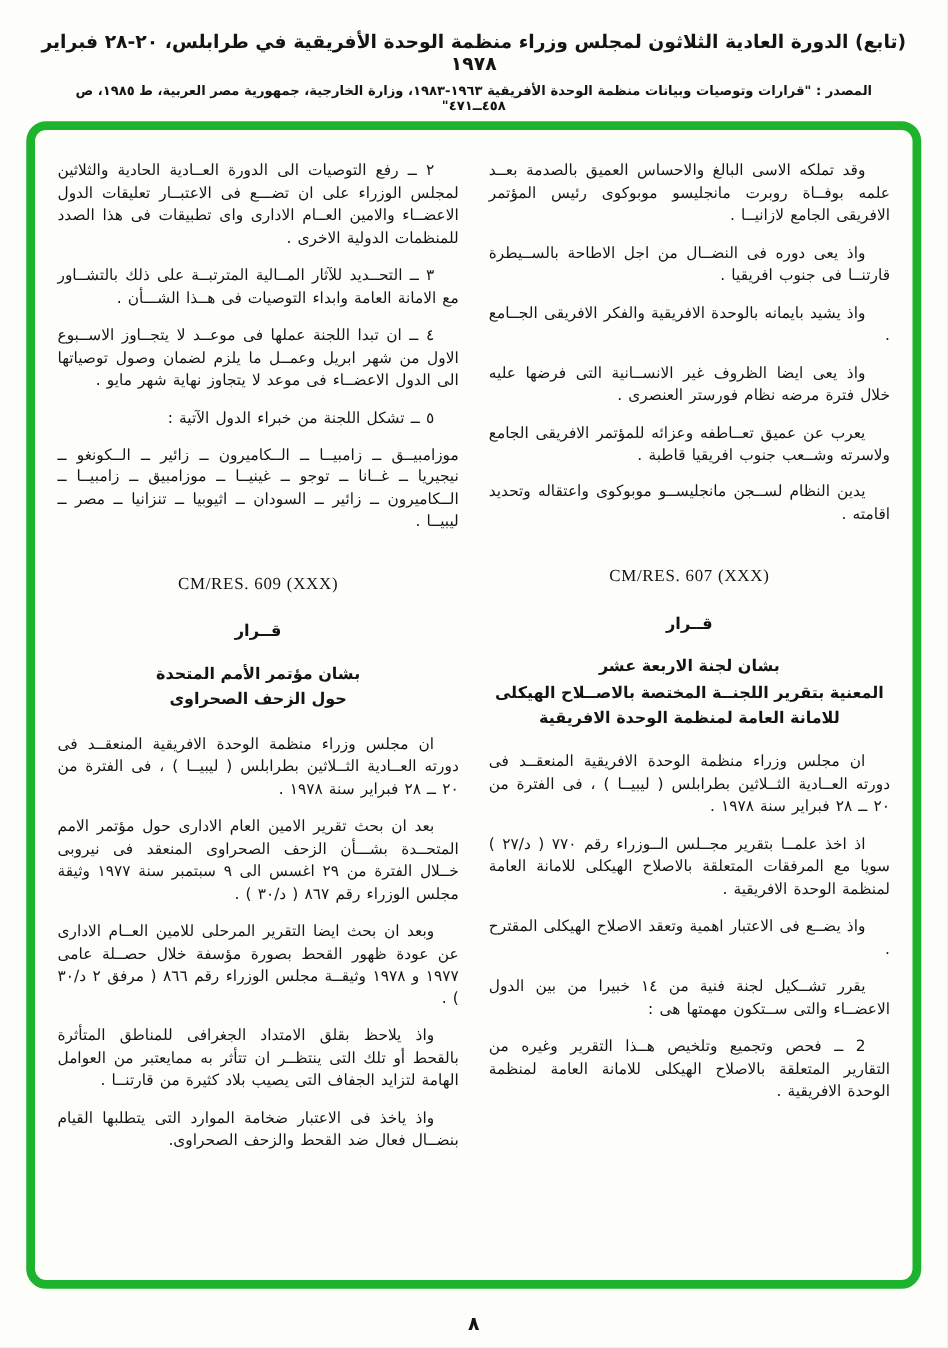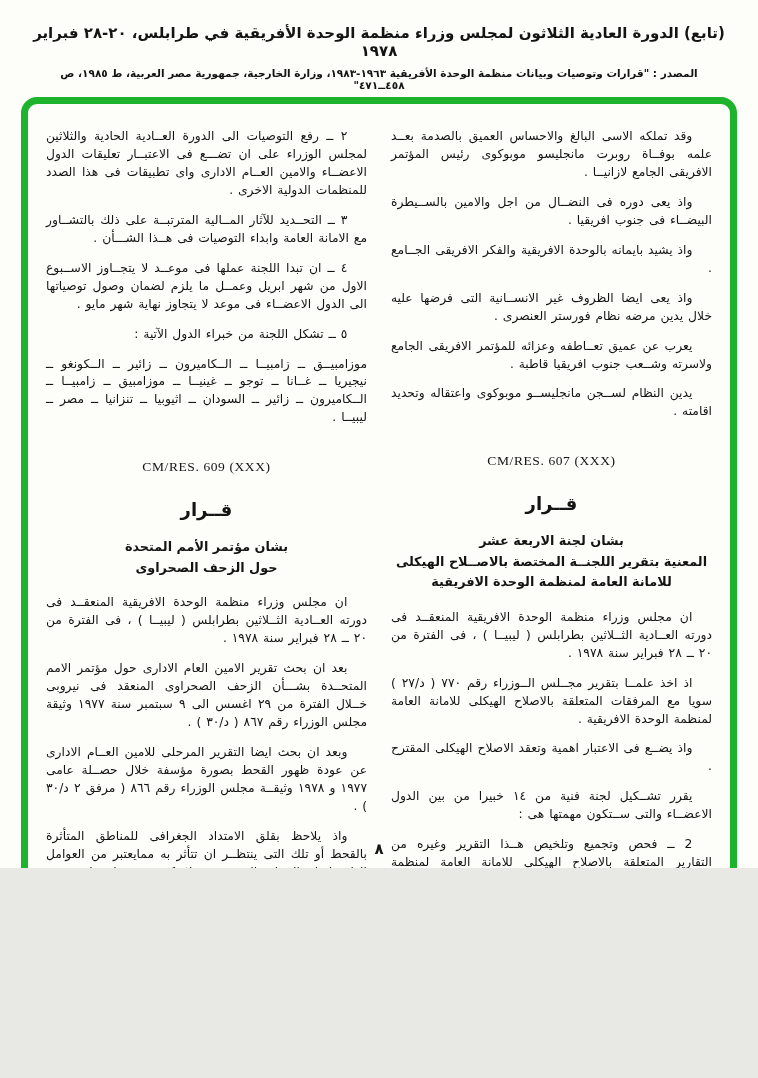--- a/index.html
+++ b/index.html
@@ -1,19 +1,19 @@
 <!DOCTYPE html>
 <html lang="ar" style="--frame-color: #1db32c;"><head>
 <meta charset="utf-8">
 <style>
   * { margin:0; padding:0; box-sizing:border-box; }
   html,body { background:#e8e8e4; }
   .page {
     position:relative;
-    width:758px; height:868px;
+    width:758px; height:1078px;
     margin:0 auto;
     background:#fdfdfa;
     color:#141414;
     font-family:"DejaVu Sans", sans-serif;
     overflow:hidden;
   }
   .header { position:absolute; top:24px; left:0; width:100%; text-align:center; direction:rtl; }
   .header-title { font-size:15px; font-weight:bold; letter-spacing:0; padding:0 30px; }
   .header-source { font-size:10.5px; font-weight:bold; margin-top:7px; padding:0 40px; }
 
@@ -43,21 +43,21 @@
   .para.countries { text-indent:0; margin-bottom:12px; }
   .res-num {
     direction:ltr; text-align:center;
     font-family:"Liberation Serif", serif;
     font-size:13.5px; letter-spacing:0.6px;
     margin:30px 0 0 0;
     text-indent:0;
   }
   .decision-title {
     text-align:center; font-weight:bold;
-    font-size:18px; letter-spacing:1px;
+    font-size:13px; letter-spacing:1px;
     margin:20px 0 14px 0;
   }
   .res-subtitle {
     text-align:center; font-weight:bold;
     font-size:12.8px; line-height:1.6;
   }
   .res-subtitle-block { margin-bottom:16px; }
   .page-footer {
     position:absolute; bottom:10px; left:0; width:100%;
     text-align:center;
@@ -72,23 +72,23 @@
   <header class="header">
     <div class="header-title">(تابع) الدورة العادية الثلاثون لمجلس وزراء منظمة الوحدة الأفريقية في طرابلس، ٢٠-٢٨ فبراير ١٩٧٨</div>
     <div class="header-source">المصدر : "قرارات وتوصيات وبيانات منظمة الوحدة الأفريقية ١٩٦٣-١٩٨٣، وزارة الخارجية، جمهورية مصر العربية، ط ١٩٨٥، ص ٤٥٨ــ٤٧١"</div>
   </header>
 
   <div class="frame">
     <div class="columns">
 
       <section class="col">
         <p class="para">وقد تملكه الاسى البالغ والاحساس العميق بالصدمة بعــد علمه بوفــاة روبرت مانجليسو موبوكوى رئيس المؤتمر الافريقى الجامع لازانيــا .</p>
-        <p class="para">واذ يعى دوره فى النضــال من اجل والامين بالســيطرة البيضــاء فى جنوب افريقيا .</p>
+        <p class="para">واذ يعى دوره فى النضــال من اجل الاطاحة بالســيطرة قارتنــا فى جنوب افريقيا .</p>
         <p class="para">واذ يشيد بايمانه بالوحدة الافريقية والفكر الافريقى الجــامع .</p>
-        <p class="para">واذ يعى ايضا الظروف غير الانســانية التى فرضها عليه خلال يدين مرضه نظام فورستر العنصرى .</p>
+        <p class="para">واذ يعى ايضا الظروف غير الانســانية التى فرضها عليه خلال فترة مرضه نظام فورستر العنصرى .</p>
         <p class="para">يعرب عن عميق تعــاطفه وعزائه للمؤتمر الافريقى الجامع ولاسرته وشــعب جنوب افريقيا قاطبة .</p>
         <p class="para">يدين النظام لســجن مانجليســو موبوكوى واعتقاله وتحديد اقامته .</p>
 
         <div class="res-num">CM/RES. 607 (XXX)</div>
         <div class="decision-title">قــرار</div>
         <div class="res-subtitle-block">
           <div class="res-subtitle">بشان لجنة الاربعة عشر</div>
           <div class="res-subtitle">المعنية بتقرير اللجنــة المختصة بالاصــلاح الهيكلى</div>
           <div class="res-subtitle">للامانة العامة لمنظمة الوحدة الافريقية</div>
         </div>

